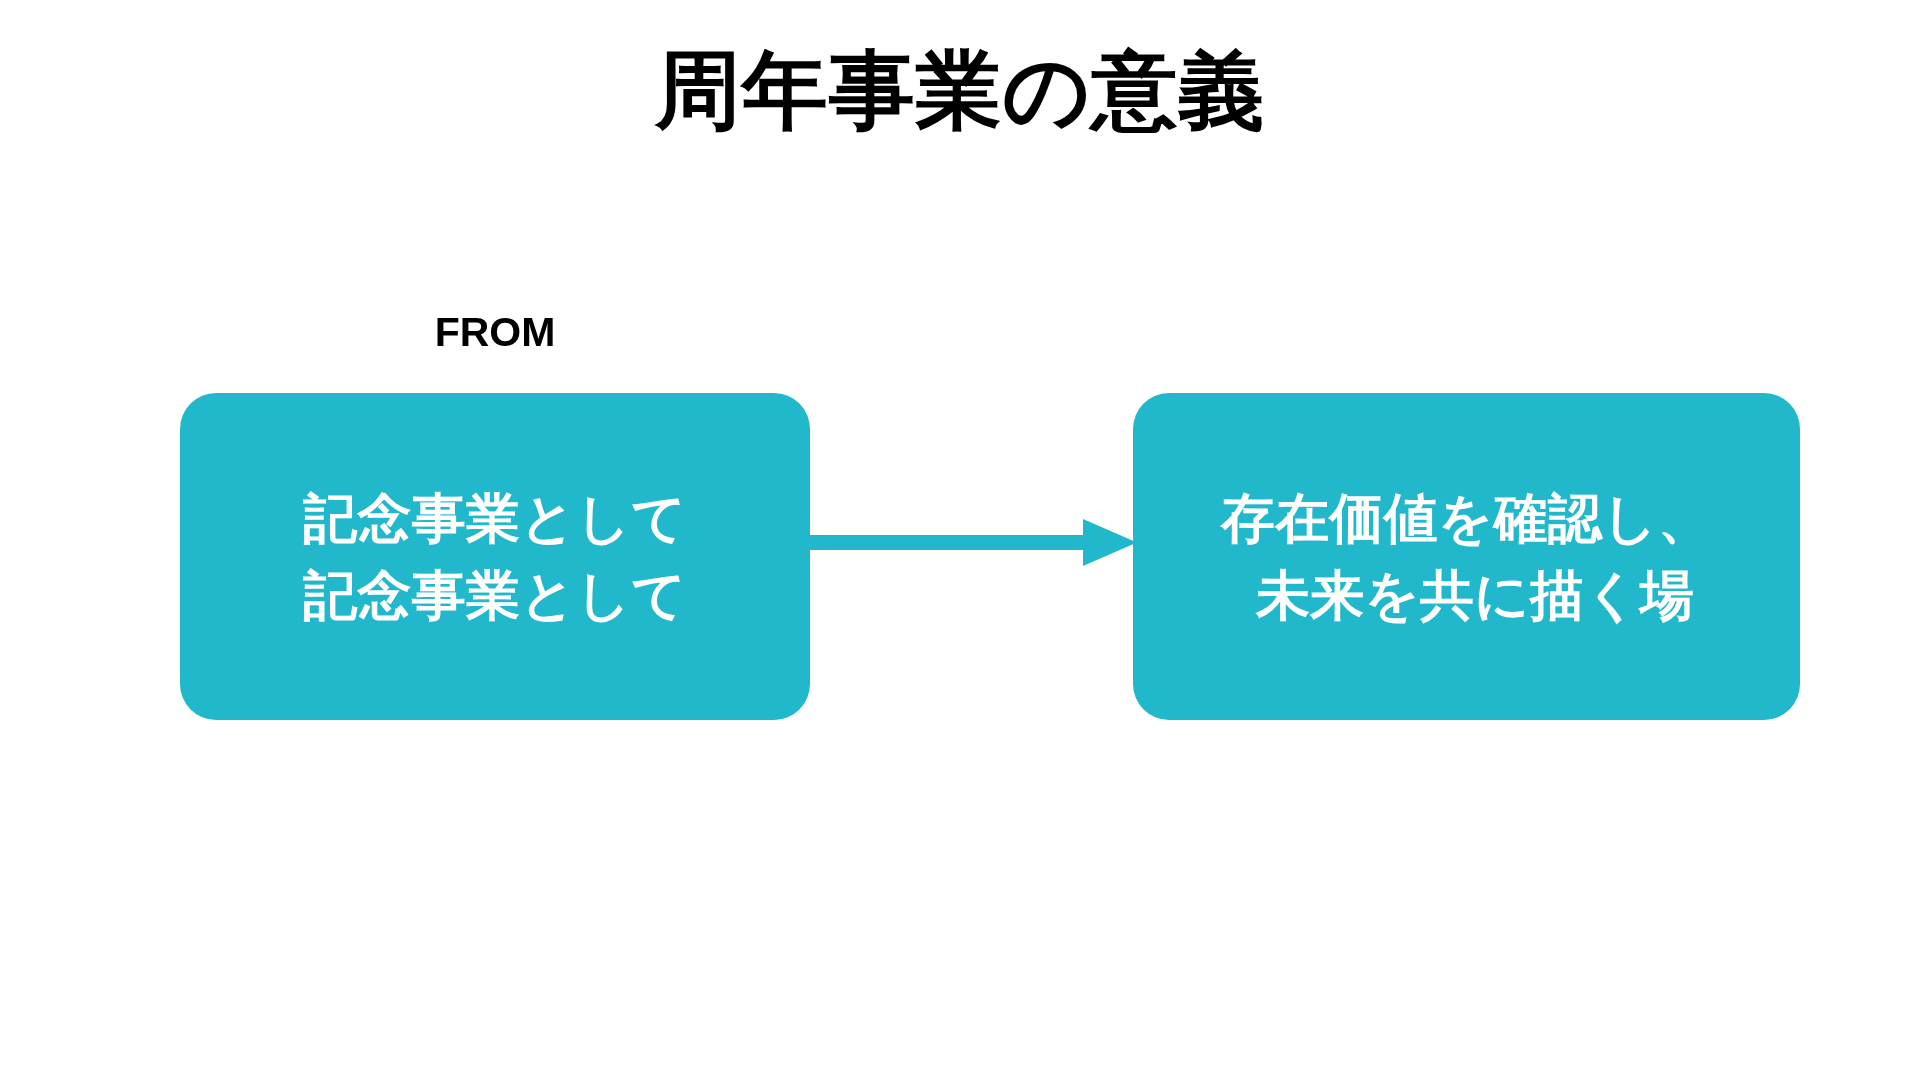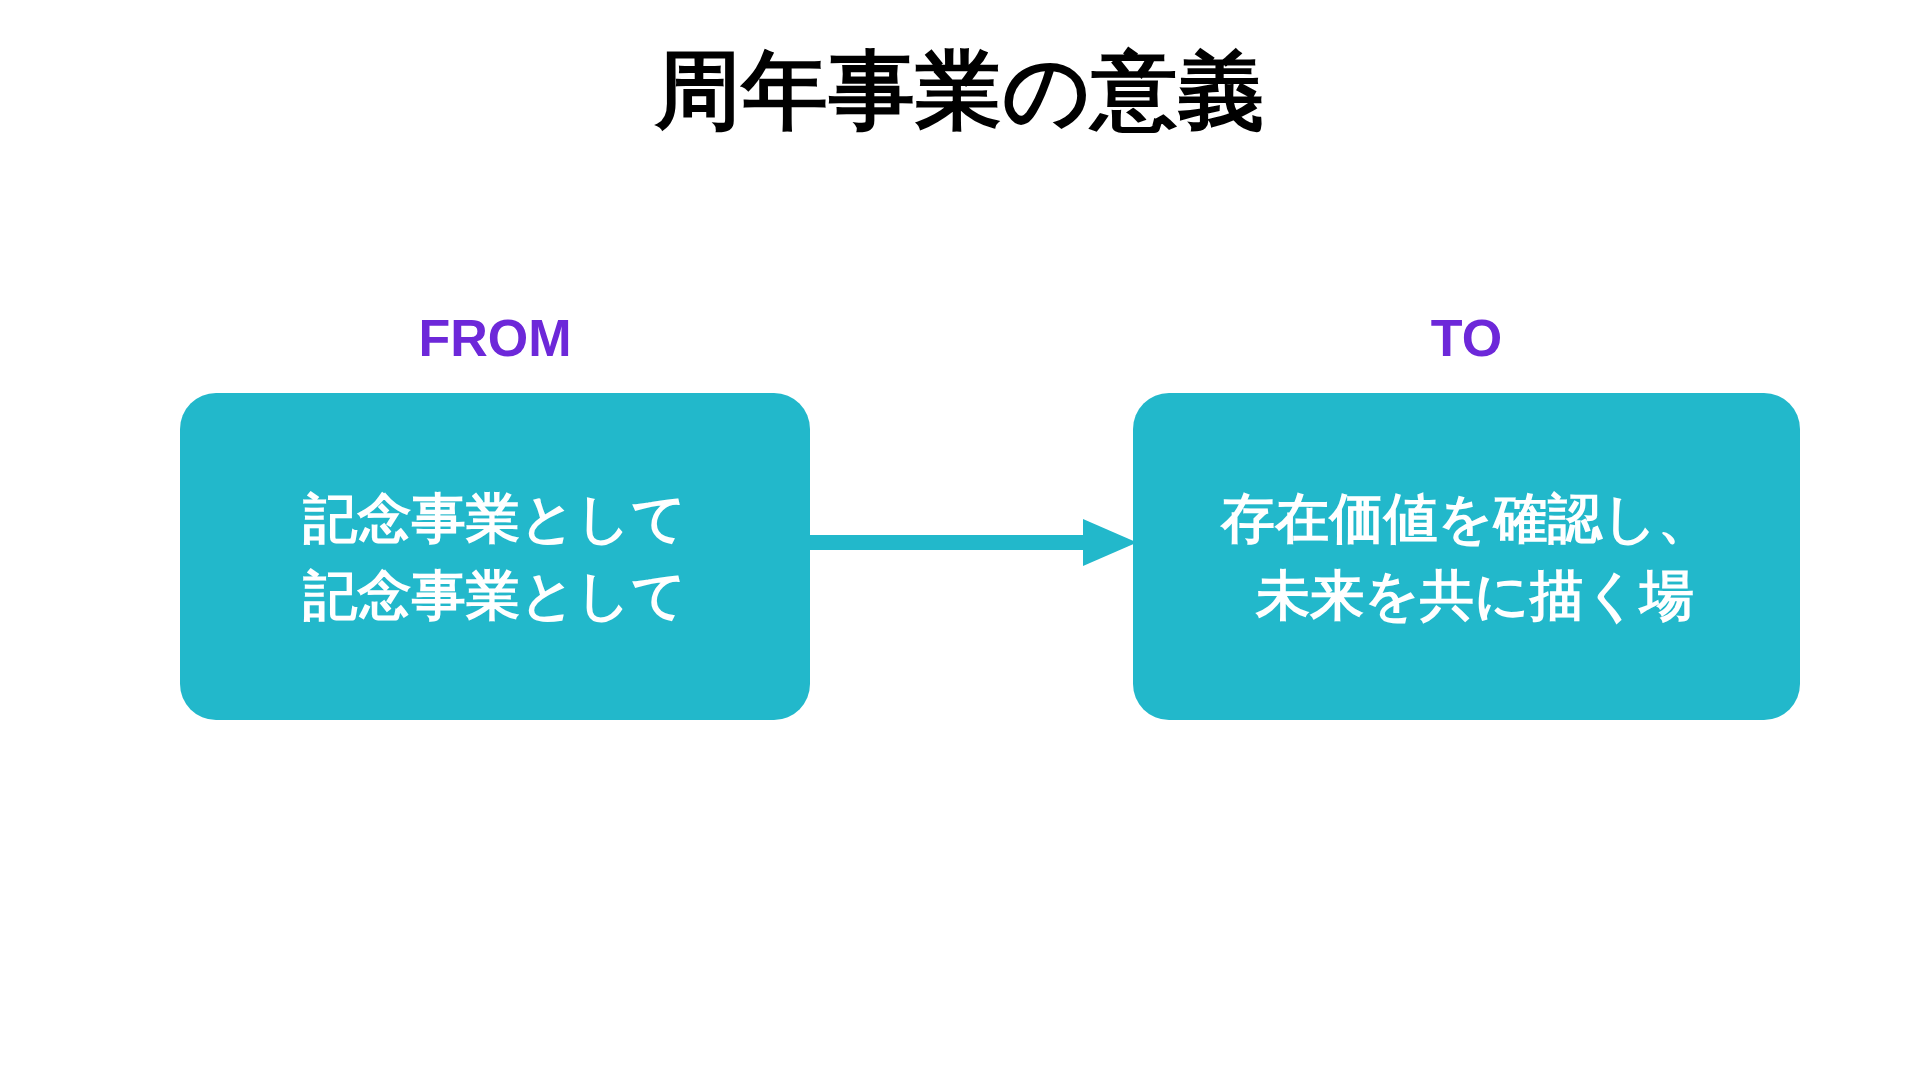--- a/index.html
+++ b/index.html
@@ -35,23 +35,23 @@
     font-weight: 700;
     color: #000000;
     letter-spacing: 0.01em;
     line-height: 1.12;
     white-space: nowrap;
   }
 
   
   .stage-caption {
     position: absolute;
-    font-size: 52px;
+    font-size: 41px;
     font-weight: 700;
-    color: #6d28d9;
+    color: #000000;
     line-height: 1;
     text-align: center;
     white-space: nowrap;
   }
   #caption-from {
     left: 180px;
     top: 312px;
     width: 630px;
   }
   #caption-to {
@@ -102,21 +102,20 @@
 </style>
 </head>
 <body>
 
 <div id="slide" style="background: rgb(255, 255, 255);">
 
   <div id="slide-title" style="color: rgb(0, 0, 0);">周年事業の意義</div>
 
   <div id="caption-from" class="stage-caption">FROM</div>
 
-  <div id="caption-to" class="stage-caption">TO</div>
 
   <div id="box-from" class="state-box" style="background: rgb(34, 184, 203);">
     <div class="box-line" style="color: rgb(255, 255, 255);">記念事業として</div>
     <div class="box-line" style="color: rgb(255, 255, 255);">記念事業として</div>
   </div>
 
   <div id="flow-arrow">
     <svg width="331" height="70" viewBox="0 0 331 70">
       <rect class="arrow-shaft" x="0" y="27" width="282" height="15" fill="#22b8cb"></rect>
       <path class="arrow-head" d="M 277 11 L 331 34.5 L 277 58 Z" fill="#22b8cb"></path>

